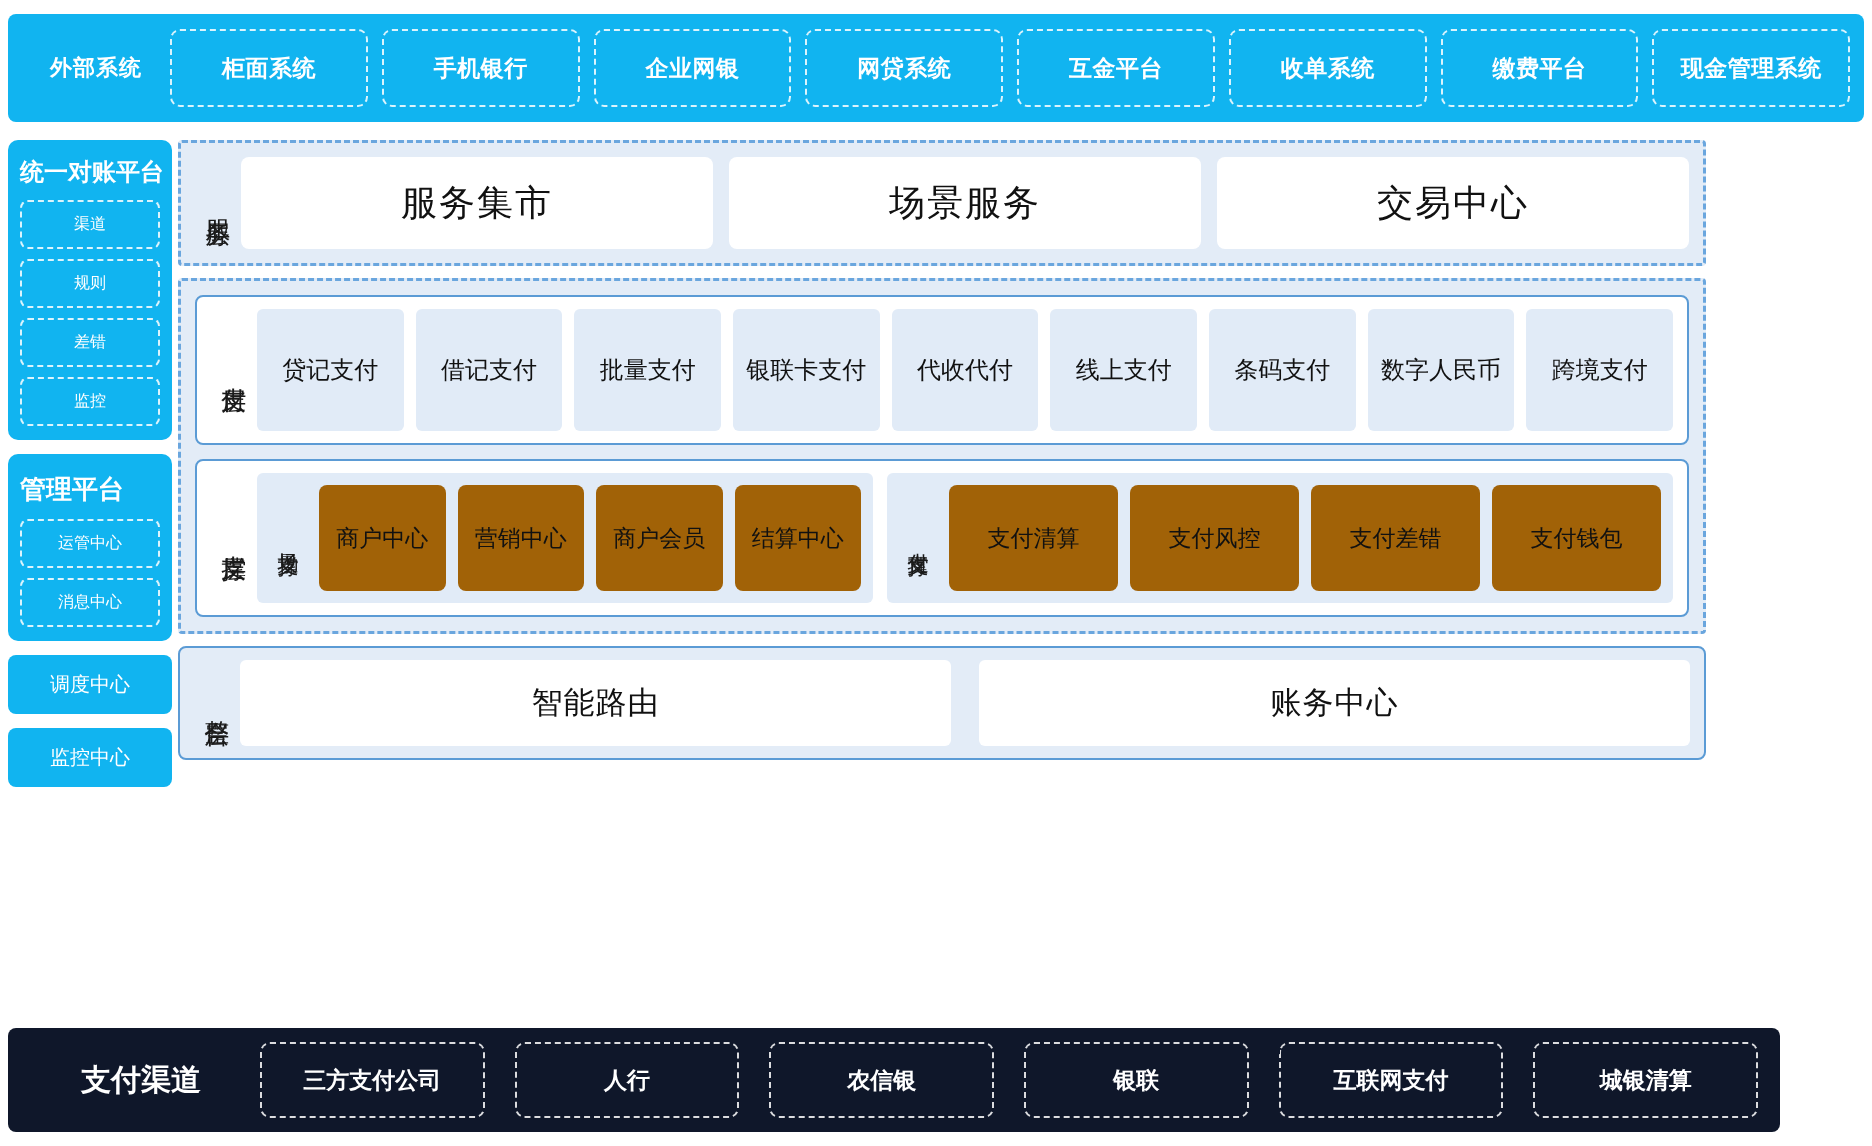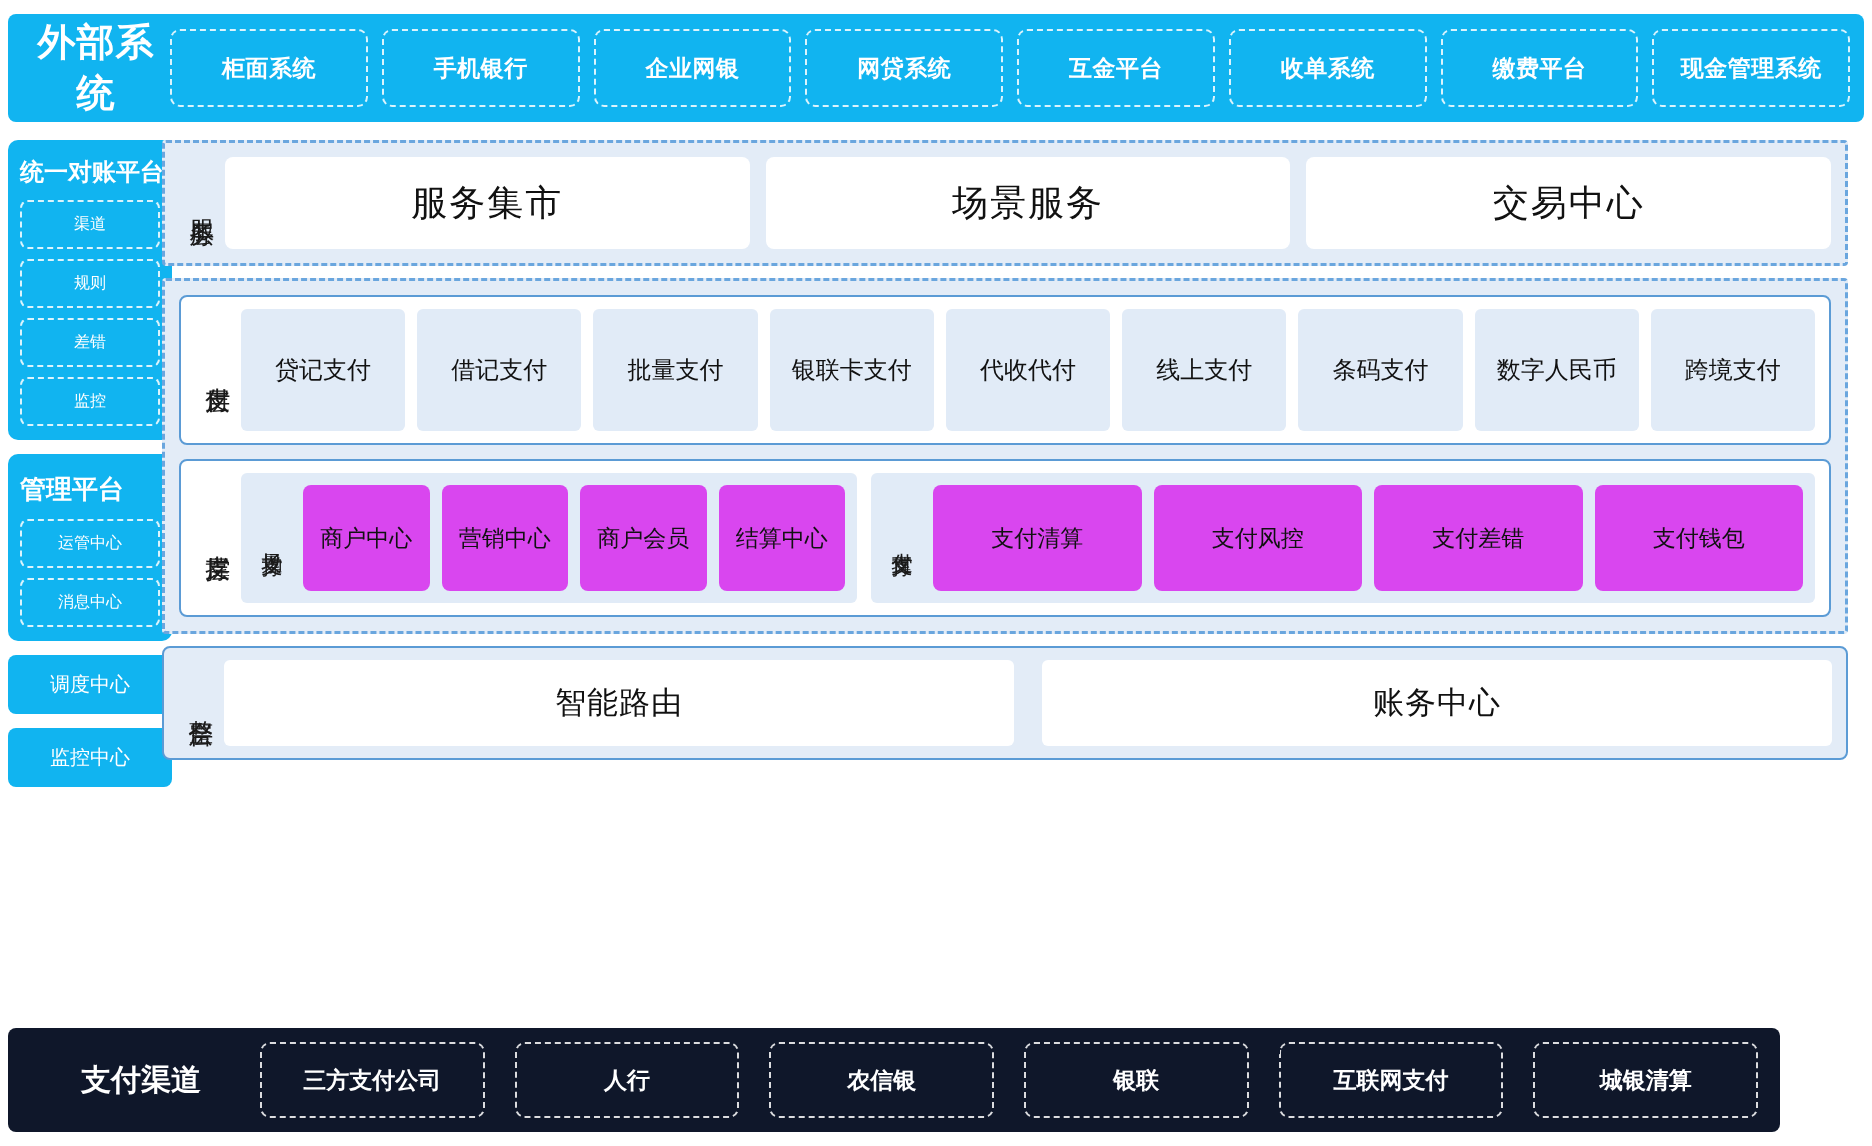--- a/index.html
+++ b/index.html
@@ -23,21 +23,21 @@
     left: 8px; top: 14px;
     width: 1856px; height: 108px;
     background: #11b4f0;
     border-radius: 8px;
     display: flex;
     align-items: center;
     padding: 0 14px;
   }
   .ext-title {
     color: #ffffff;
-    font-size: 38px;
+    font-size: 22px;
     font-weight: bold;
     letter-spacing: 1px;
     width: 148px;
     text-align: center;
     flex: 0 0 auto;
   }
   .ext-items {
     display: flex;
     flex: 1 1 auto;
     gap: 14px;
@@ -100,22 +100,22 @@
     color: #fff;
     font-size: 20px;
     text-align: center;
     padding: 16px 0;
     margin-bottom: 14px;
   }
 
   
   .main {
     position: absolute;
-    left: 162px; top: 140px;
-    width: 1686px;
+    left: 178px; top: 140px;
+    width: 1528px;
   }
 
   
   .dash-group {
     border: 3px dashed #6aa6de;
     background: #e3ecf7;
     border-radius: 4px;
     padding: 14px;
   }
   .dash-group.svc { margin-bottom: 12px; }
@@ -187,21 +187,21 @@
     padding: 12px;
     display: flex;
     align-items: stretch;
     gap: 12px;
   }
   .sup-block.left { flex: 0 0 auto; width: 616px; }
   .sup-block.right { flex: 1 1 auto; }
   .sup-cards { display: flex; flex: 1 1 auto; gap: 12px; }
   .sup-card {
     flex: 1 1 0;
-    background: #d946ef;
+    background: #a16207;
     border-radius: 8px;
     height: 106px;
     display: flex;
     align-items: center;
     justify-content: center;
     font-size: 23px;
     color: #111;
   }
 
   

